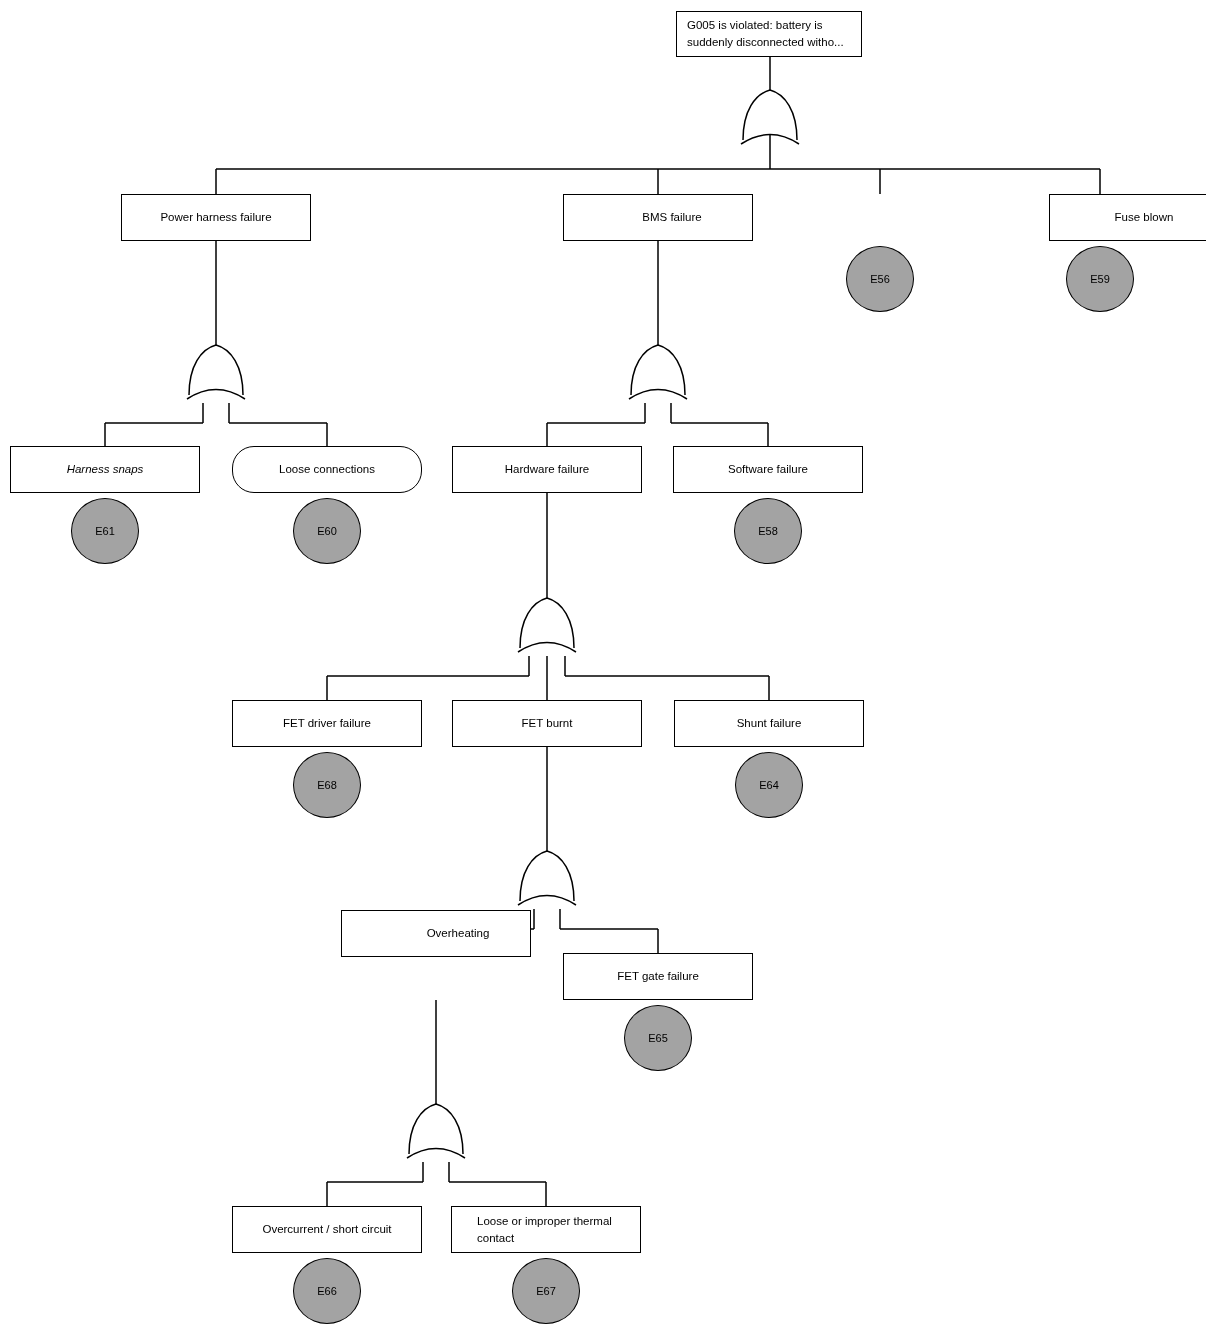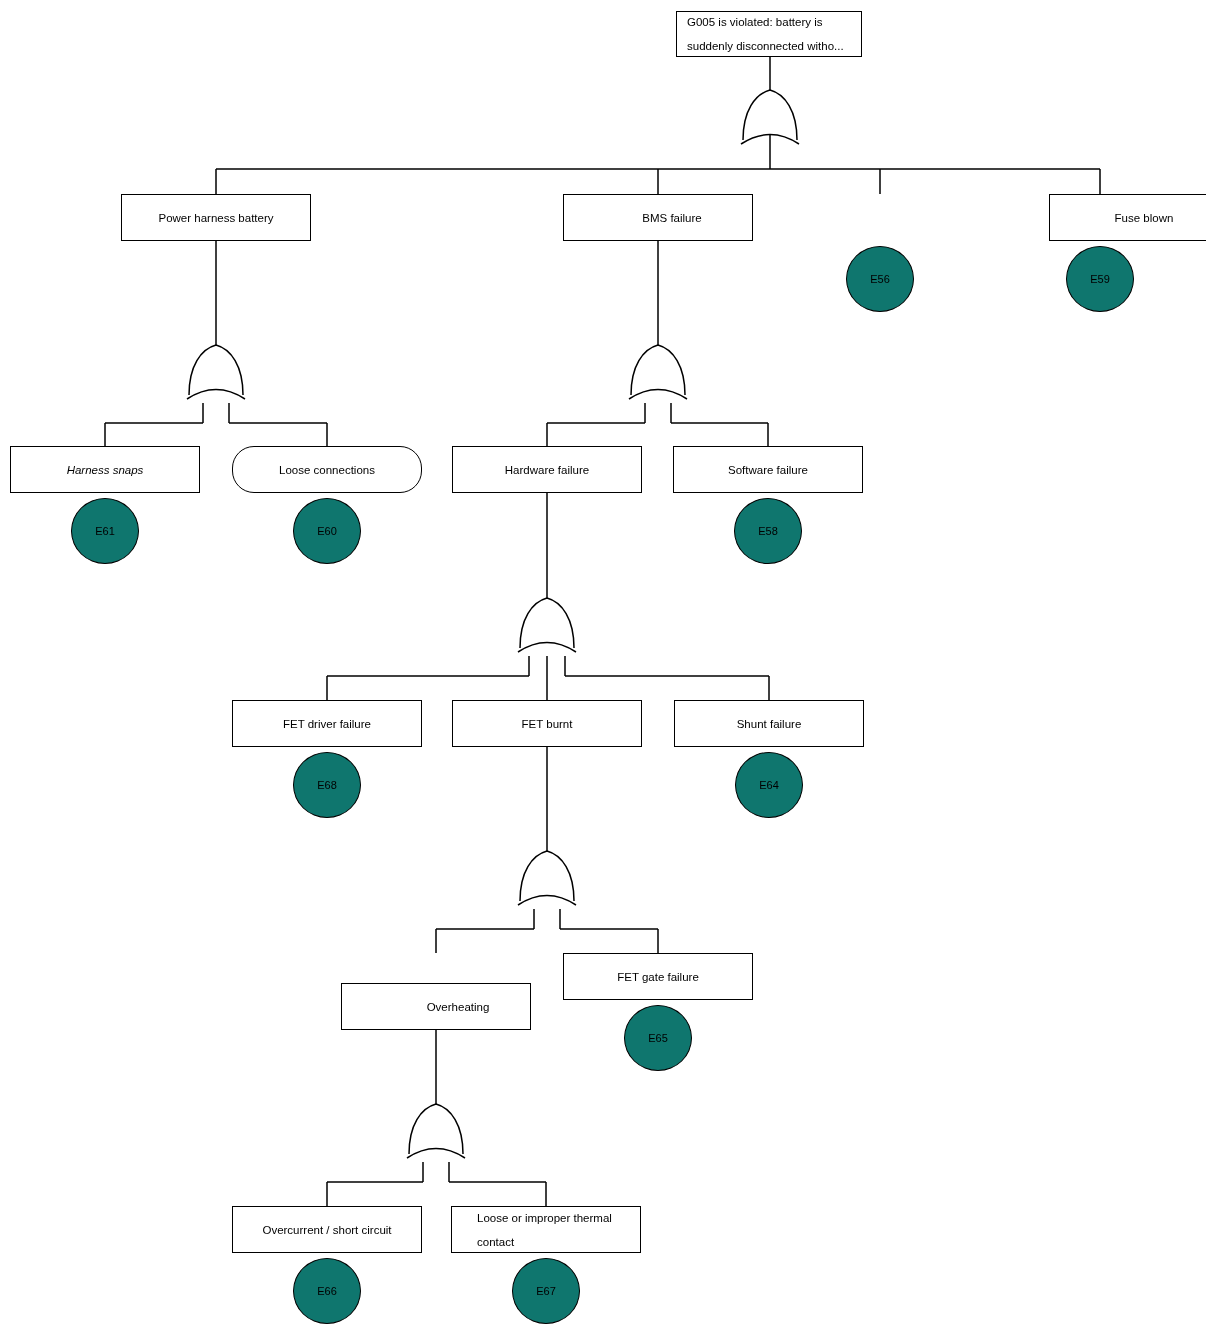--- a/index.html
+++ b/index.html
@@ -25,42 +25,42 @@
     position: absolute;
     box-sizing: border-box;
     width: 190px;
     height: 47px;
     border: 1.5px solid #000000;
     background: #ffffff;
     display: flex;
     align-items: center;
     justify-content: center;
     font-size: 11.5px;
-    line-height: 24px;
+    line-height: 17px;
   }
   .box span {
     display: block;
     text-align: left;
     padding: 0 10px;
   }
   .box.top {
     height: 46px;
   }
   .box span.indent {
     padding-left: 25px;
     padding-right: 5px;
   }
   .event {
     position: absolute;
     box-sizing: border-box;
     width: 68px;
     height: 66px;
     border: 1.4px solid #000000;
     border-radius: 50%;
-    background: #0f766e;
+    background: #a3a3a3;
     display: flex;
     align-items: center;
     justify-content: center;
     font-size: 11px;
     text-align: right;
   }
 </style>
 </head>
 <body>
 
@@ -144,21 +144,21 @@
       <path d="M-27,50 C-27,21 -15,4 0,0 C15,4 27,21 27,50"></path>
       <path d="M-29,54 Q0,35 29,54"></path>
     </g>
   </svg>
 
   <div class="box top" style="left:676px; top:11px; width:186px;">
     <span>G005 is violated: battery is suddenly disconnected witho...</span>
   </div>
 
   <div class="box" style="left:121px; top:194px;">
-    <span>Power harness battery</span>
+    <span>Power harness failure</span>
   </div>
   <div class="box" style="left:563px; top:194px;padding-left:28px;">
     <span>BMS failure</span>
   </div>
   <div class="box" style="left:1049px; top:194px;">
     <span>Fuse blown</span>
   </div>
   <div class="event" style="left:846px; top:246px;">
     <span>E56</span>
   </div>
@@ -197,21 +197,21 @@
   <div class="box" style="left:674px; top:700px;">
     <span>Shunt failure</span>
   </div>
   <div class="event" style="left:293px; top:752px;">
     <span>E68</span>
   </div>
   <div class="event" style="left:735px; top:752px;">
     <span>E64</span>
   </div>
 
-  <div class="box" style="left:341px; top:983px;padding-left:44px;">
+  <div class="box" style="left:341px; top:910px;padding-left:44px;">
     <span>Overheating</span>
   </div>
   <div class="box" style="left:563px; top:953px;">
     <span>FET gate failure</span>
   </div>
   <div class="event" style="left:624px; top:1005px;">
     <span>E65</span>
   </div>
 
   <div class="box" style="left:232px; top:1206px;">

